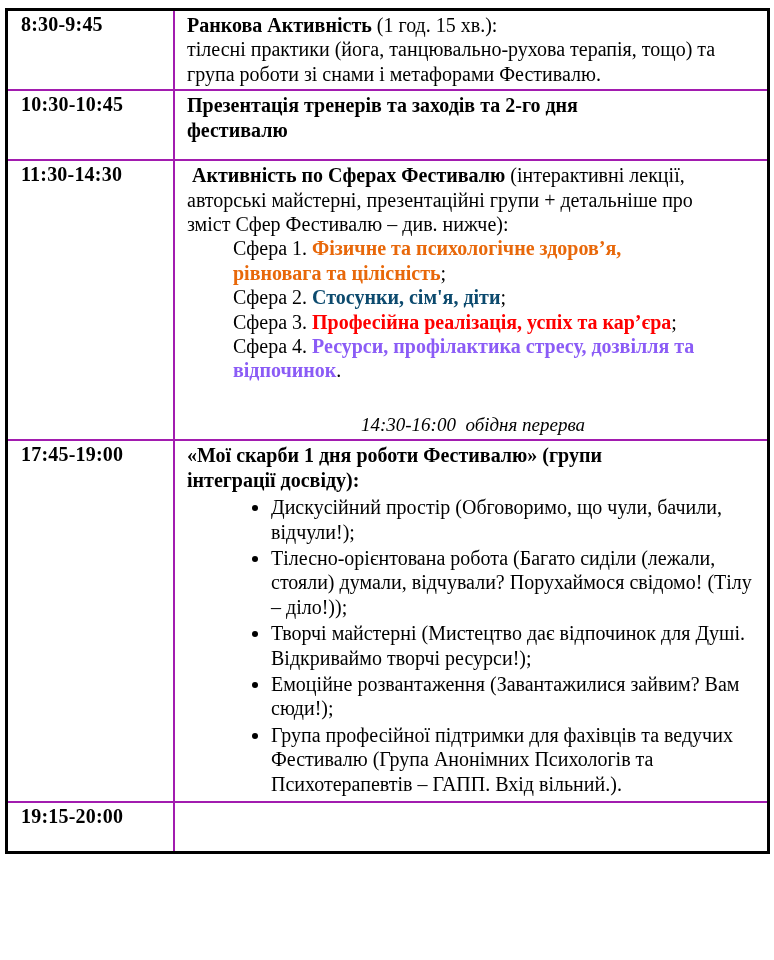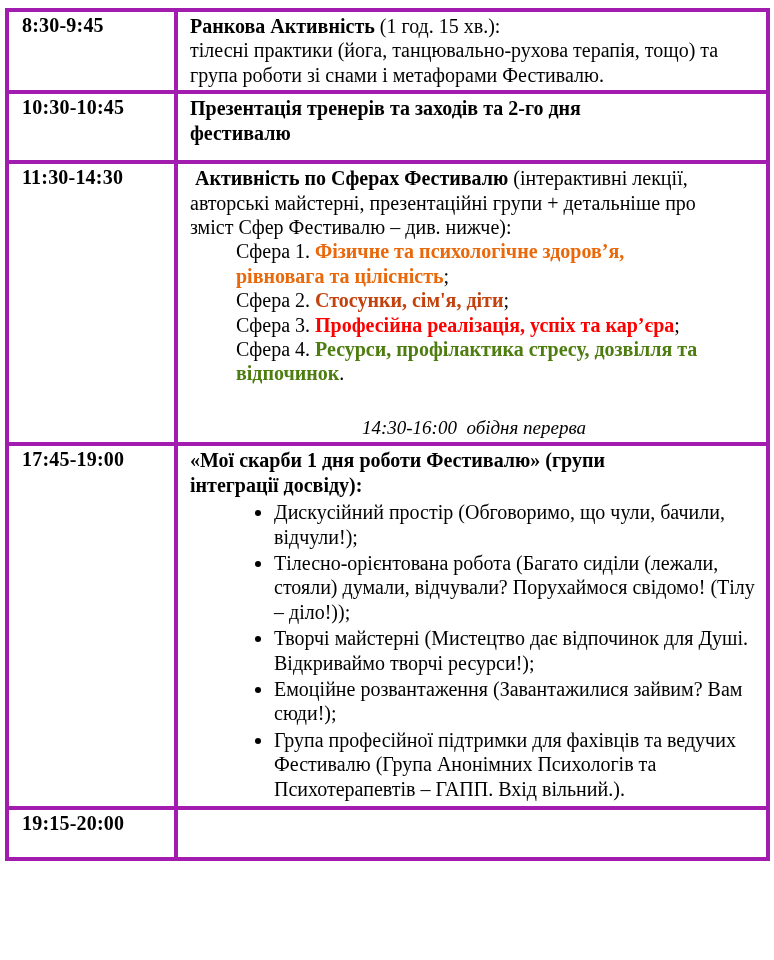--- a/index.html
+++ b/index.html
@@ -10,21 +10,21 @@
   .page{padding:8px 4px 0 5px;}
   .title{
     font-size:21px;font-weight:bold;text-align:center;margin:2px 0 7px 0;
     letter-spacing:0.3px;
   }
   table.schedule{
     border-collapse:collapse;width:765px;table-layout:fixed;
     border:3px solid #000;
   }
   table.schedule td{
-    border:4px solid #a21caf;vertical-align:top;
+    border:2px solid #a21caf;vertical-align:top;
   }
   td.time{
     width:148px;font-weight:bold;font-size:20px;
     padding:2px 4px 2px 13px;letter-spacing:0.2px;
   }
   td.content{
     font-size:20px;padding:2px 8px 3px 12px;
   }
   .p{line-height:1.22;white-space:pre-line;}
   .p.indent{margin-left:46px;}
@@ -67,23 +67,23 @@
           </td>
         </tr>
         <tr>
           <td class="time">11:30-14:30</td>
           <td class="content">
             <div class="p"><span class="b">&nbsp;Активність по Сферах Фестивалю </span><span>(інтерактивні лекції,
 авторські майстерні, презентаційні групи + детальніше про
 зміст Сфер Фестивалю – див. нижче):</span></div>
             <div class="p indent"><span>Сфера 1. </span><span class="b" style="color: rgb(232, 104, 10);">Фізичне та психологічне здоров’я,
 рівновага та цілісність</span><span>;</span></div>
-            <div class="p indent"><span>Сфера 2. </span><span class="b" style="color: #c2410c;">Стосунки, сім'я, діти</span><span>;</span></div>
+            <div class="p indent"><span>Сфера 2. </span><span class="b" style="color: #0c4a6e;">Стосунки, сім'я, діти</span><span>;</span></div>
             <div class="p indent"><span>Сфера 3. </span><span class="b" style="color: rgb(254, 0, 0);">Професійна реалізація, успіх та кар’єра</span><span>;</span></div>
-            <div class="p indent"><span>Сфера 4. </span><span class="b" style="color: #4d7c0f;">Ресурси, профілактика стресу, дозвілля та
+            <div class="p indent"><span>Сфера 4. </span><span class="b" style="color: #8b5cf6;">Ресурси, профілактика стресу, дозвілля та
 відпочинок</span><span>.</span></div>
             <div class="lunch">14:30-16:00&nbsp; обідня перерва</div>
           </td>
         </tr>
         <tr>
           <td class="time">17:45-19:00</td>
           <td class="content">
             <div class="p"><span class="b">«Мої скарби 1 дня роботи Фестивалю» (групи
 інтеграції досвіду):</span></div>
             <ul class="bullets">

